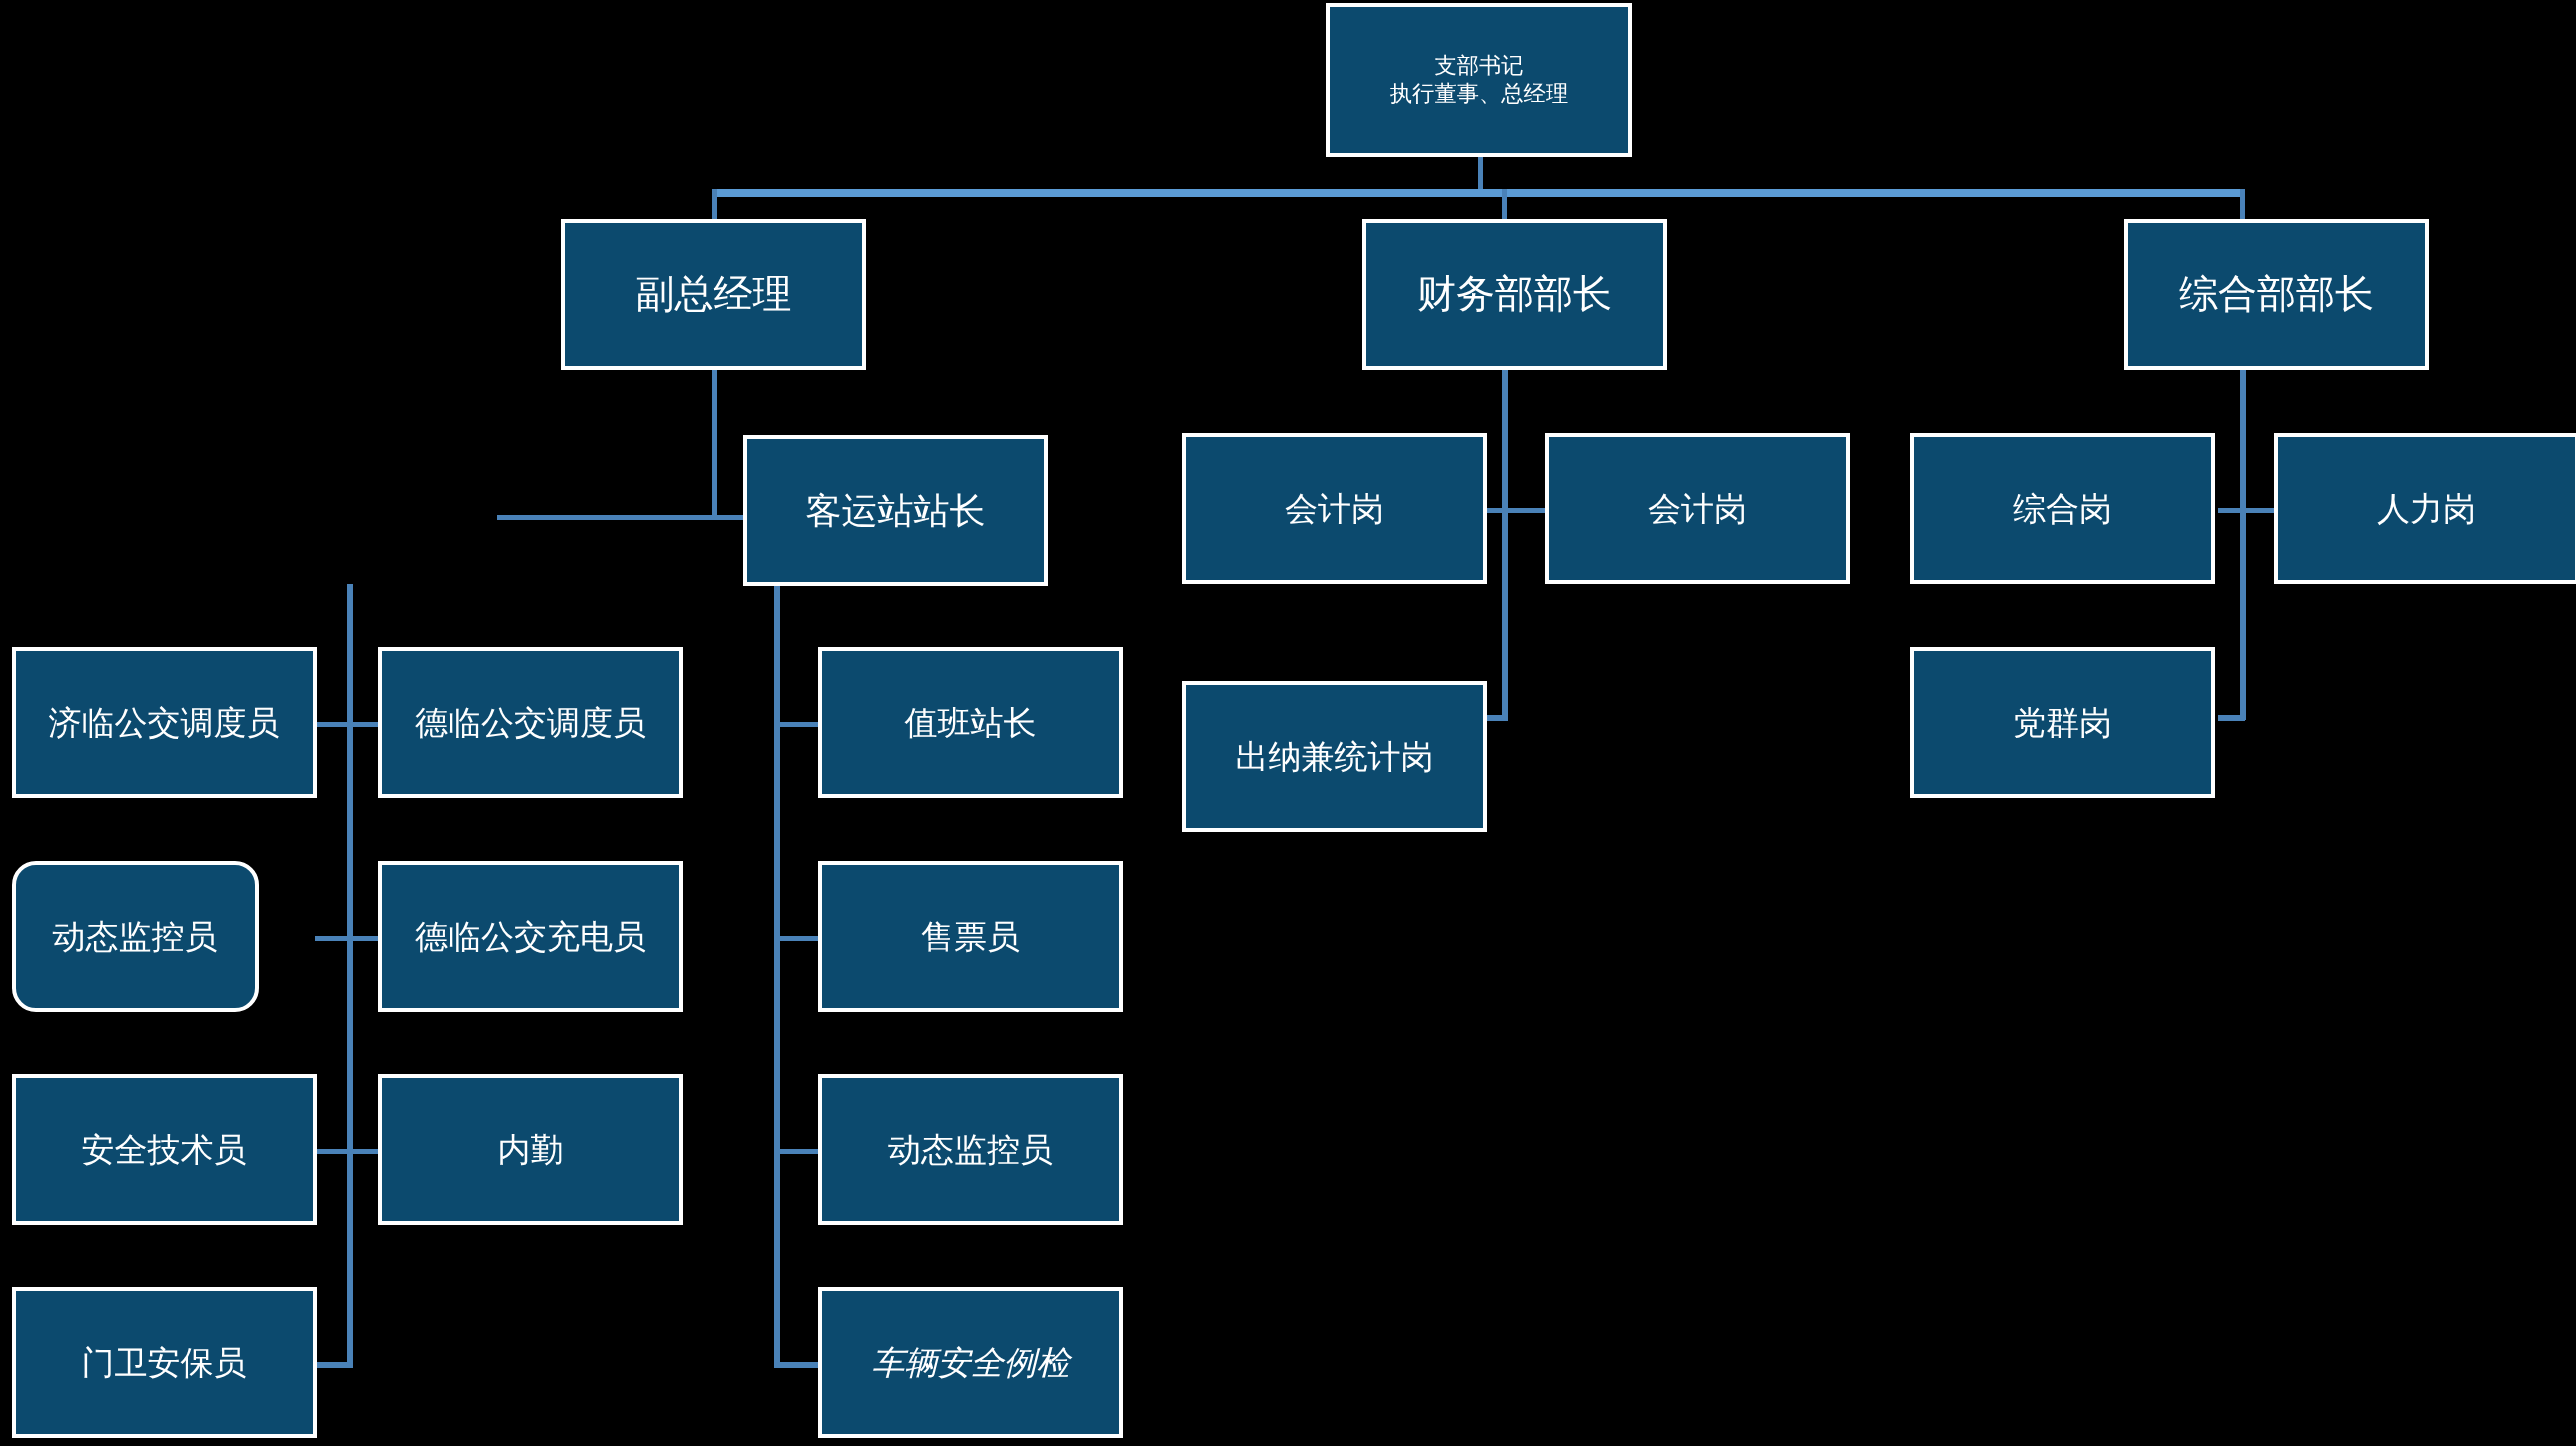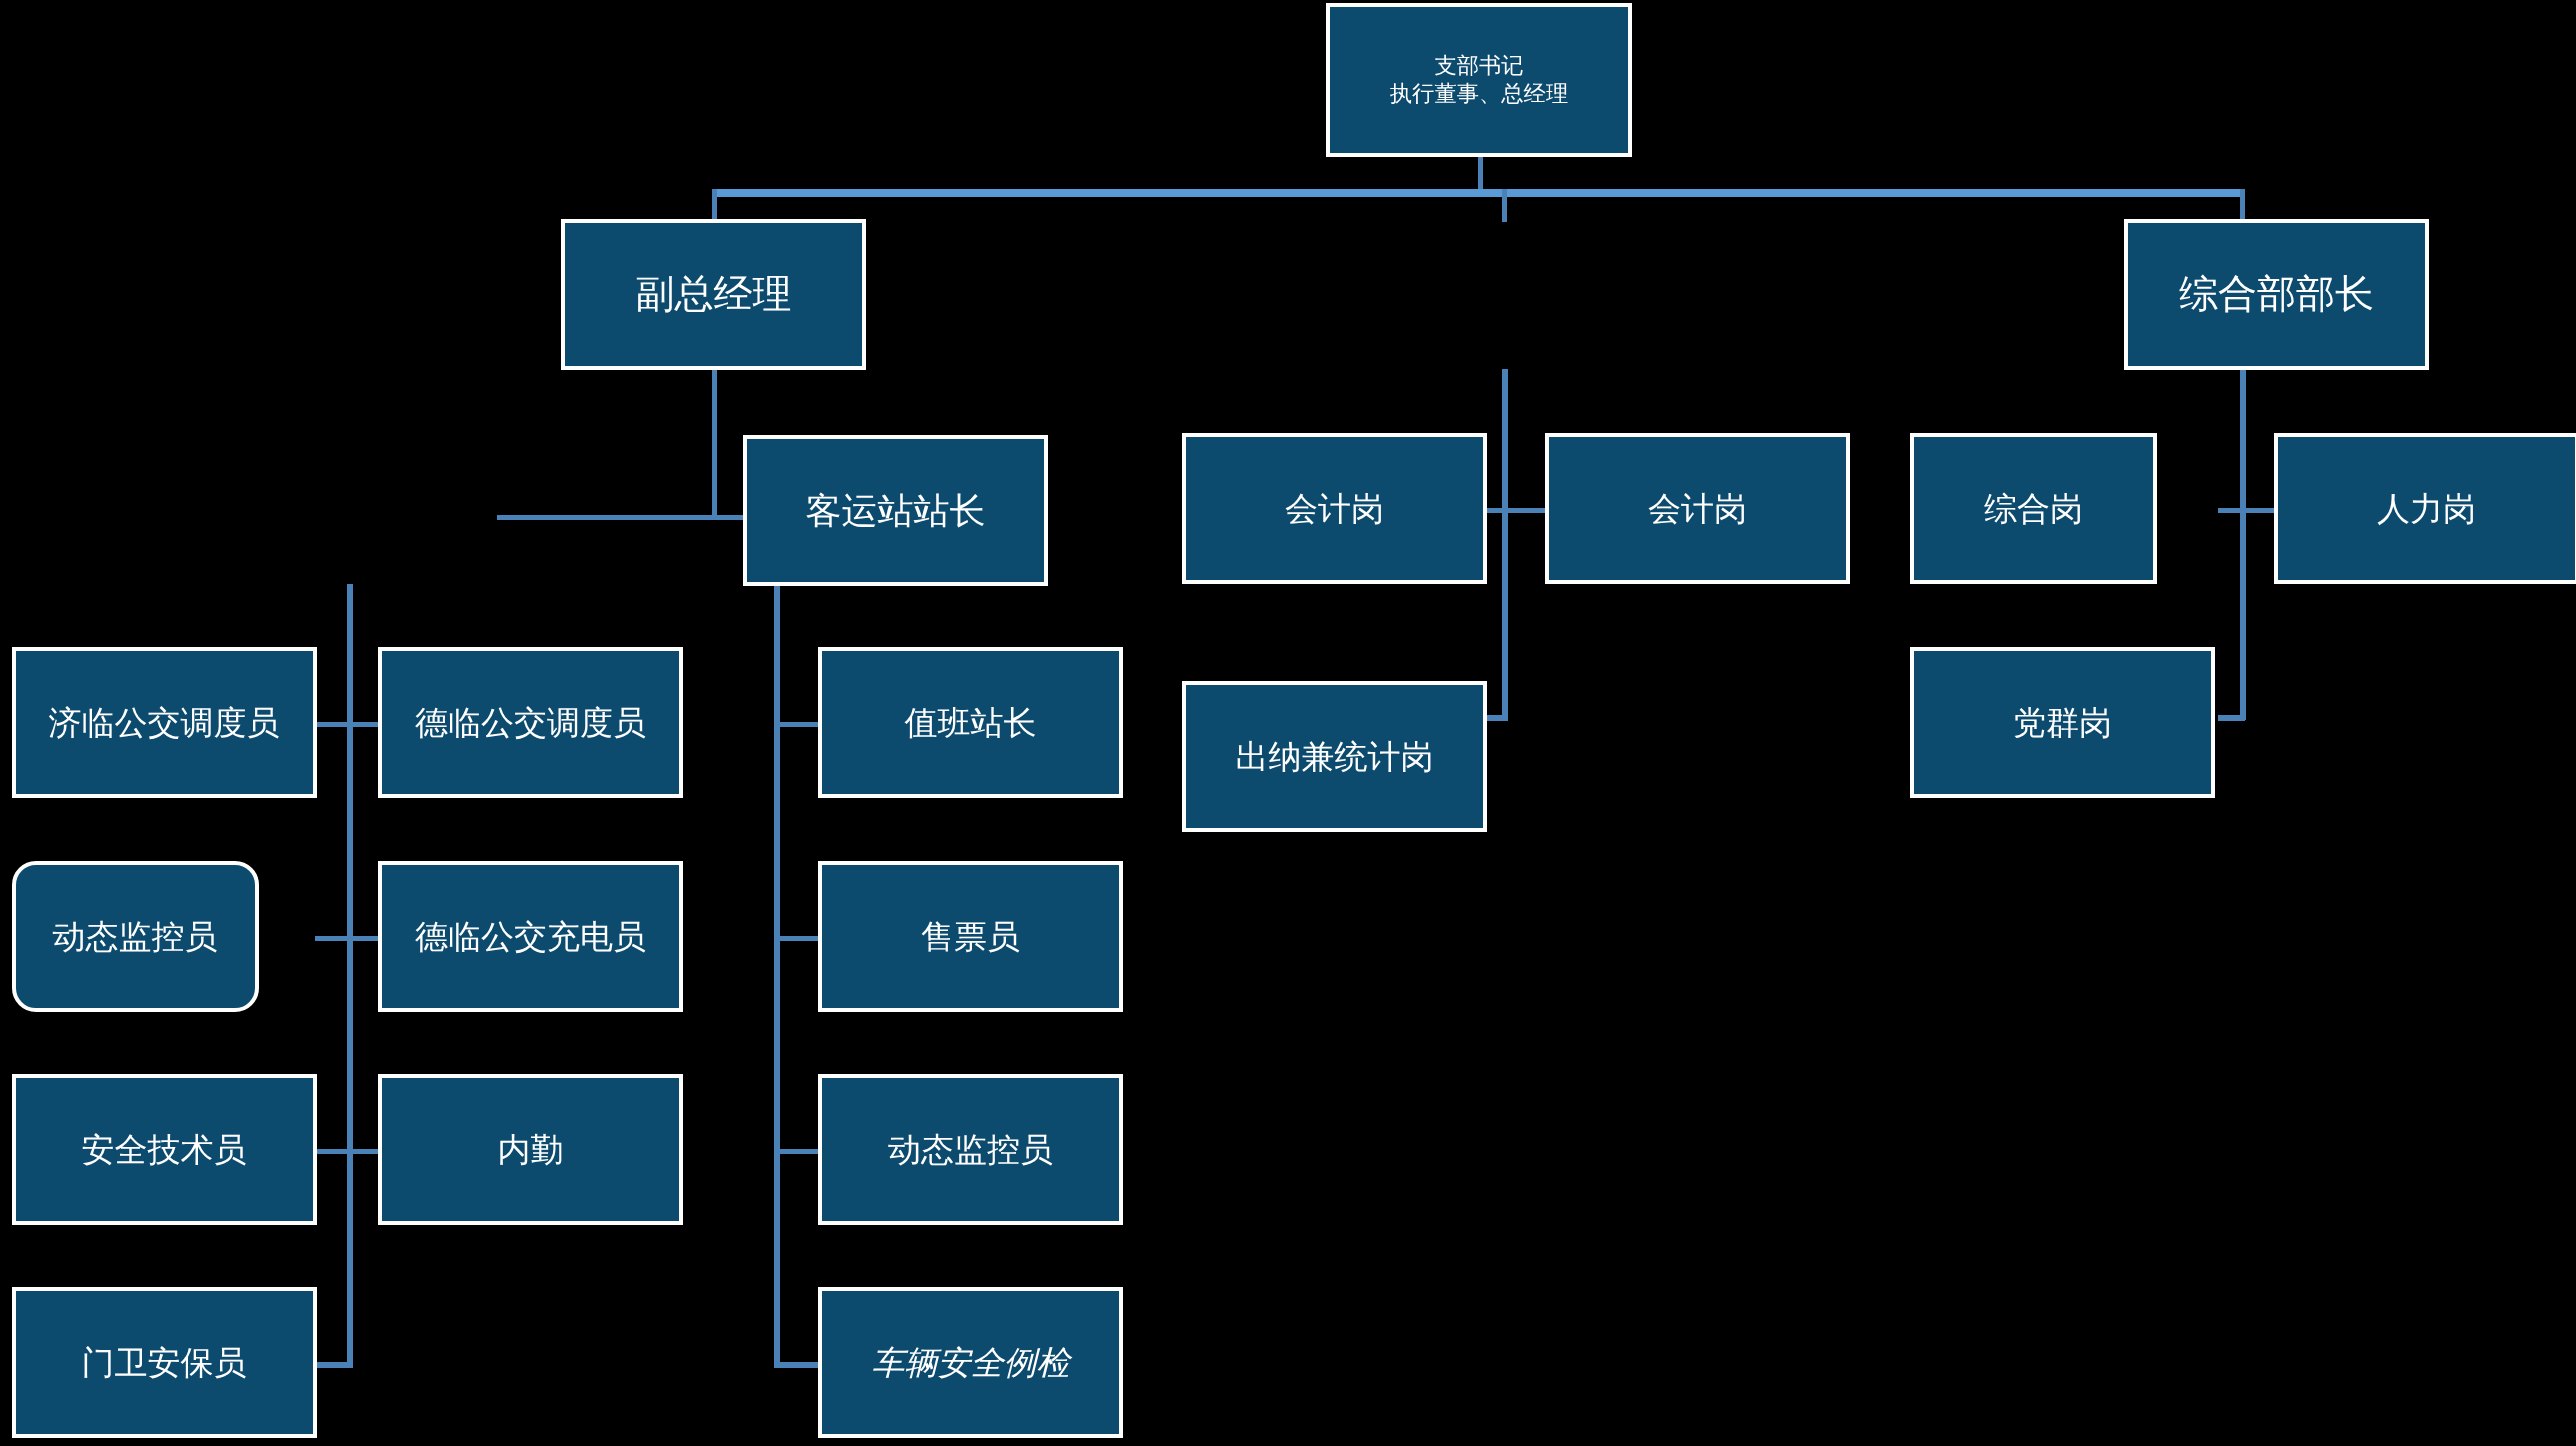--- a/index.html
+++ b/index.html
@@ -81,20 +81,23 @@
   <div class="conn h" style="left:2218px;top:715px;width:27px;height:5.8px;"></div>
 
   <div class="node n-root" style="left:1326px;top:2.5px;width:306px;height:154px;flex-direction:column;">
     <span class="label">支部书记</span>
     <span class="sub">执行董事、总经理</span>
   </div>
 
   <div class="node n-l2" style="left:561px;top:219px;width:305px;height:151px;">
     <span>副总经理</span>
   </div>
+  <div class="node n-l2" style="left:1362px;top:219px;width:305px;height:151px;">
+    <span>财务部部长</span>
+  </div>
   <div class="node n-l2" style="left:2092px;top:219px;width:305px;height:151px;margin-left:32px;">
     <span>综合部部长</span>
   </div>
 
   <div class="node n-l3" style="left:743px;top:435px;width:305px;height:151px;">
     <span>客运站站长</span>
   </div>
 
   <div class="node n-l4" style="left:11.6px;top:647px;width:305px;height:151px;">
     <span>济临公交调度员</span>
@@ -135,21 +138,21 @@
   <div class="node n-l4" style="left:1182px;top:433px;width:305px;height:151px;">
     <span>会计岗</span>
   </div>
   <div class="node n-l4" style="left:1545px;top:433px;width:305px;height:151px;">
     <span>会计岗</span>
   </div>
   <div class="node n-l4" style="left:1182px;top:681px;width:305px;height:151px;">
     <span>出纳兼统计岗</span>
   </div>
 
-  <div class="node n-l4" style="left:1910px;top:433px;width:247px;height:151px;">
+  <div class="node n-l4" style="left:1910px;top:433px;width:305px;height:151px;">
     <span>综合岗</span>
   </div>
   <div class="node n-l4" style="left:2274px;top:433px;width:305px;height:151px;">
     <span>人力岗</span>
   </div>
   <div class="node n-l4" style="left:1910px;top:647px;width:305px;height:151px;">
     <span>党群岗</span>
   </div>
 
 </div>

